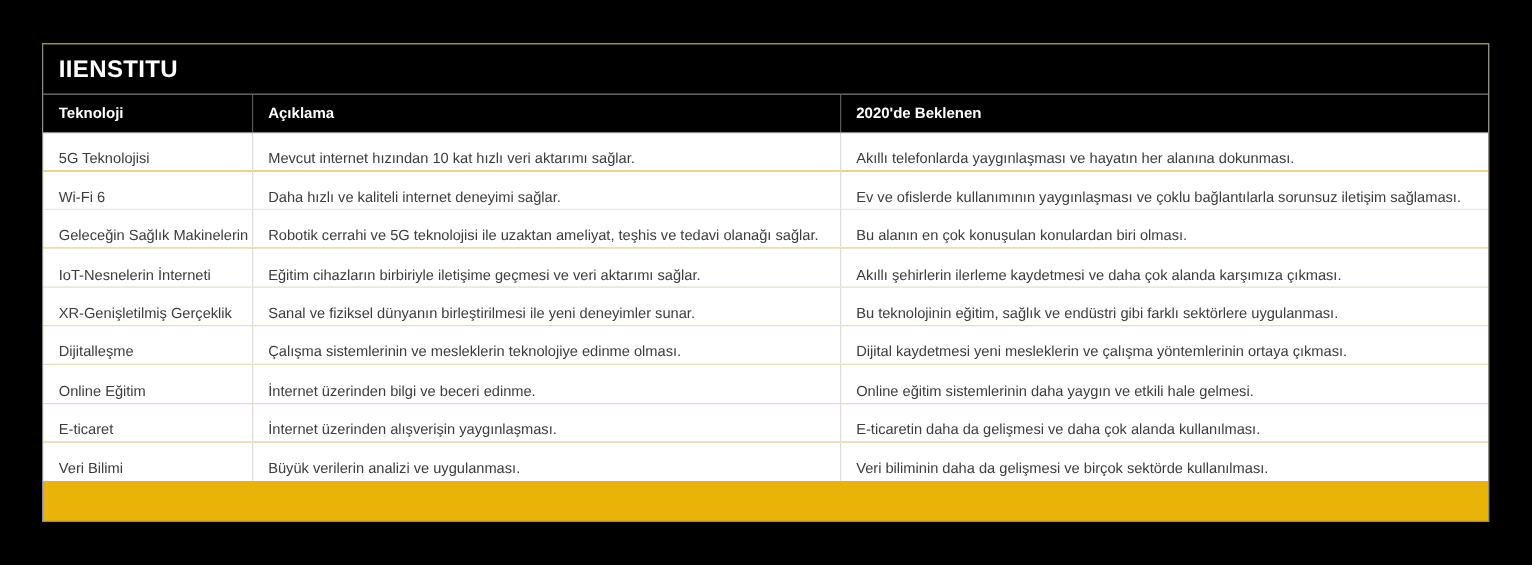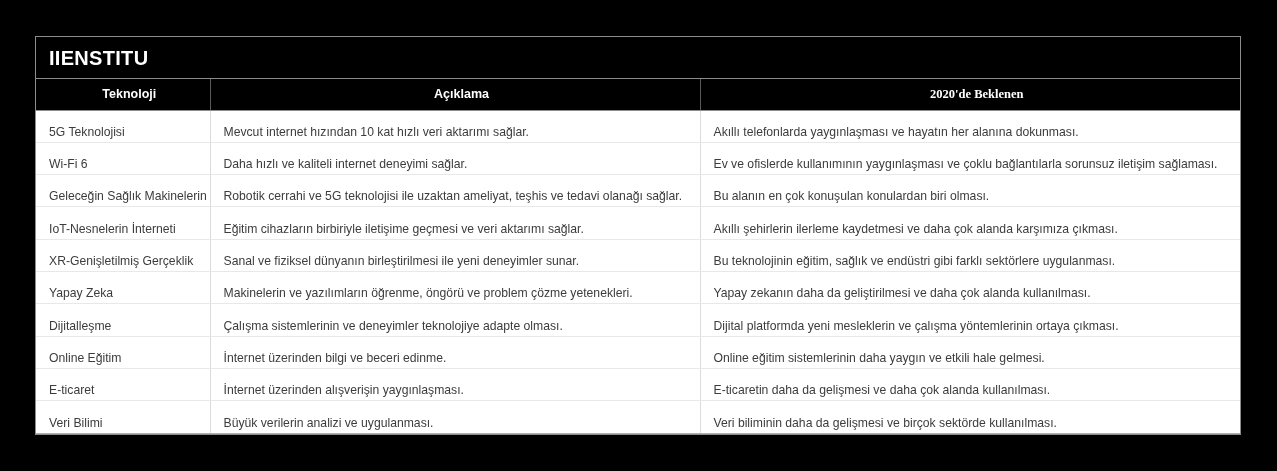--- a/index.html
+++ b/index.html
@@ -63,28 +63,28 @@
   table.tech-table col.c3 { width: 540px; }
 
   thead tr {
     background: #000000;
   }
   thead th {
     height: 31px;
     color: #ffffff;
     font-size: 12.5px;
     font-weight: bold;
-    text-align: center;
+    text-align: left;
     padding: 0 0 0 13px;
     border-right: 1px solid #5a5a5a;
     border-bottom: 1px solid #8c8c8c;
     white-space: nowrap;
     vertical-align: middle;
   }
-  thead th:last-child { border-right: none; font-family: Liberation Serif, serif; }
+  thead th:last-child { border-right: none; }
 
   tbody td {
     height: 32.3px;
     font-size: 12.2px;
     color: #3c3c3c;
     padding: 12px 6px 0 13px;
     border-right: 1px solid #dcdcdc;
     border-bottom: 1px solid #e8e8e8;
     background: #ffffff;
     white-space: nowrap;
@@ -139,28 +139,23 @@
           <td>IoT-Nesnelerin İnterneti</td>
           <td>Eğitim cihazların birbiriyle iletişime geçmesi ve veri aktarımı sağlar.</td>
           <td>Akıllı şehirlerin ilerleme kaydetmesi ve daha çok alanda karşımıza çıkması.</td>
         </tr>
         <tr>
           <td>XR-Genişletilmiş Gerçeklik</td>
           <td>Sanal ve fiziksel dünyanın birleştirilmesi ile yeni deneyimler sunar.</td>
           <td>Bu teknolojinin eğitim, sağlık ve endüstri gibi farklı sektörlere uygulanması.</td>
         </tr>
         <tr>
-          <td>Yapay Zeka</td>
-          <td>Makinelerin ve yazılımların öğrenme, öngörü ve problem çözme yetenekleri.</td>
-          <td>Yapay zekanın daha da geliştirilmesi ve daha çok alanda kullanılması.</td>
-        </tr>
-        <tr>
           <td>Dijitalleşme</td>
-          <td>Çalışma sistemlerinin ve deneyimler teknolojiye adapte olması.</td>
-          <td>Dijital platformda yeni mesleklerin ve çalışma yöntemlerinin ortaya çıkması.</td>
+          <td>Çalışma sistemlerinin ve mesleklerin teknolojiye edinme olması.</td>
+          <td>Dijital kaydetmesi yeni mesleklerin ve çalışma yöntemlerinin ortaya çıkması.</td>
         </tr>
         <tr>
           <td>Online Eğitim</td>
           <td>İnternet üzerinden bilgi ve beceri edinme.</td>
           <td>Online eğitim sistemlerinin daha yaygın ve etkili hale gelmesi.</td>
         </tr>
         <tr>
           <td>E-ticaret</td>
           <td>İnternet üzerinden alışverişin yaygınlaşması.</td>
           <td>E-ticaretin daha da gelişmesi ve daha çok alanda kullanılması.</td>

